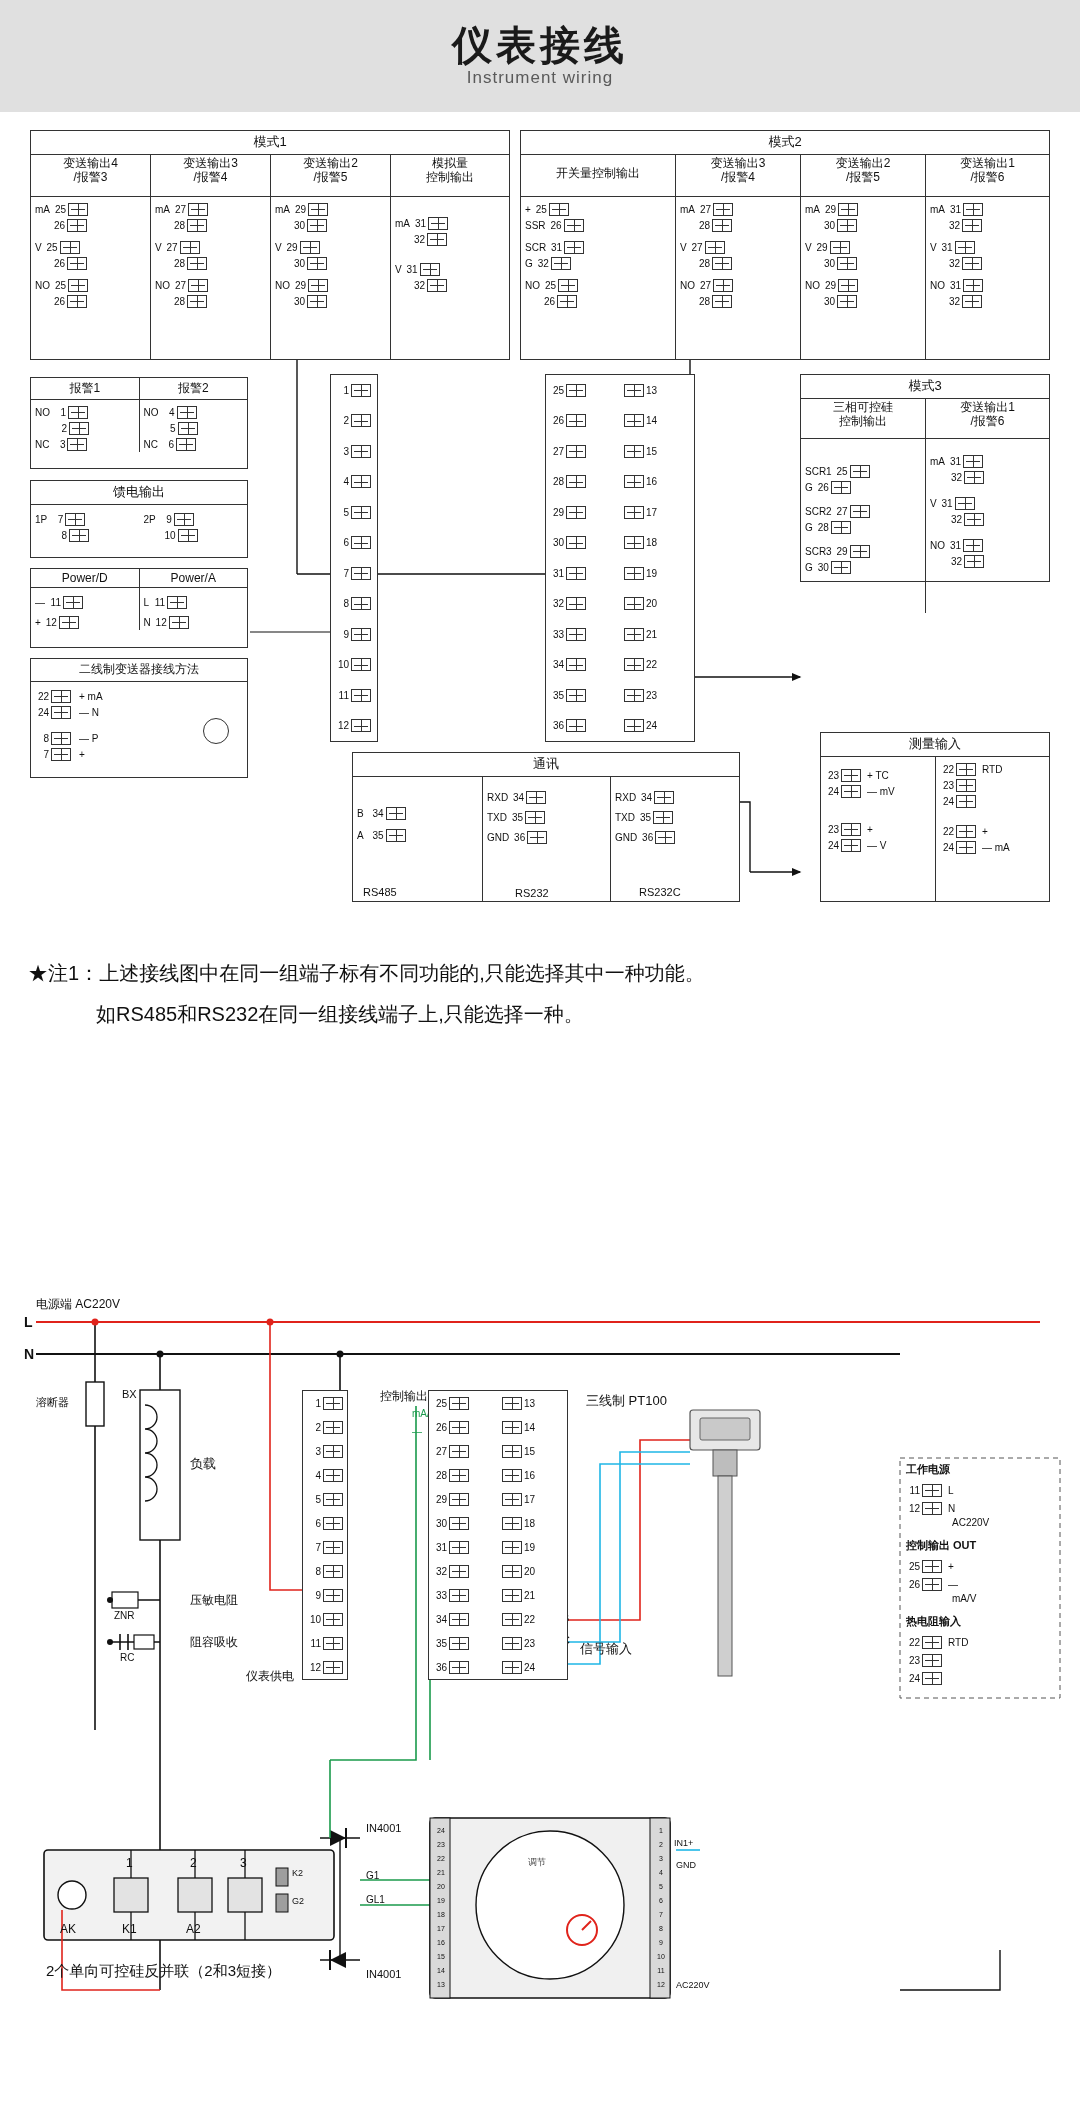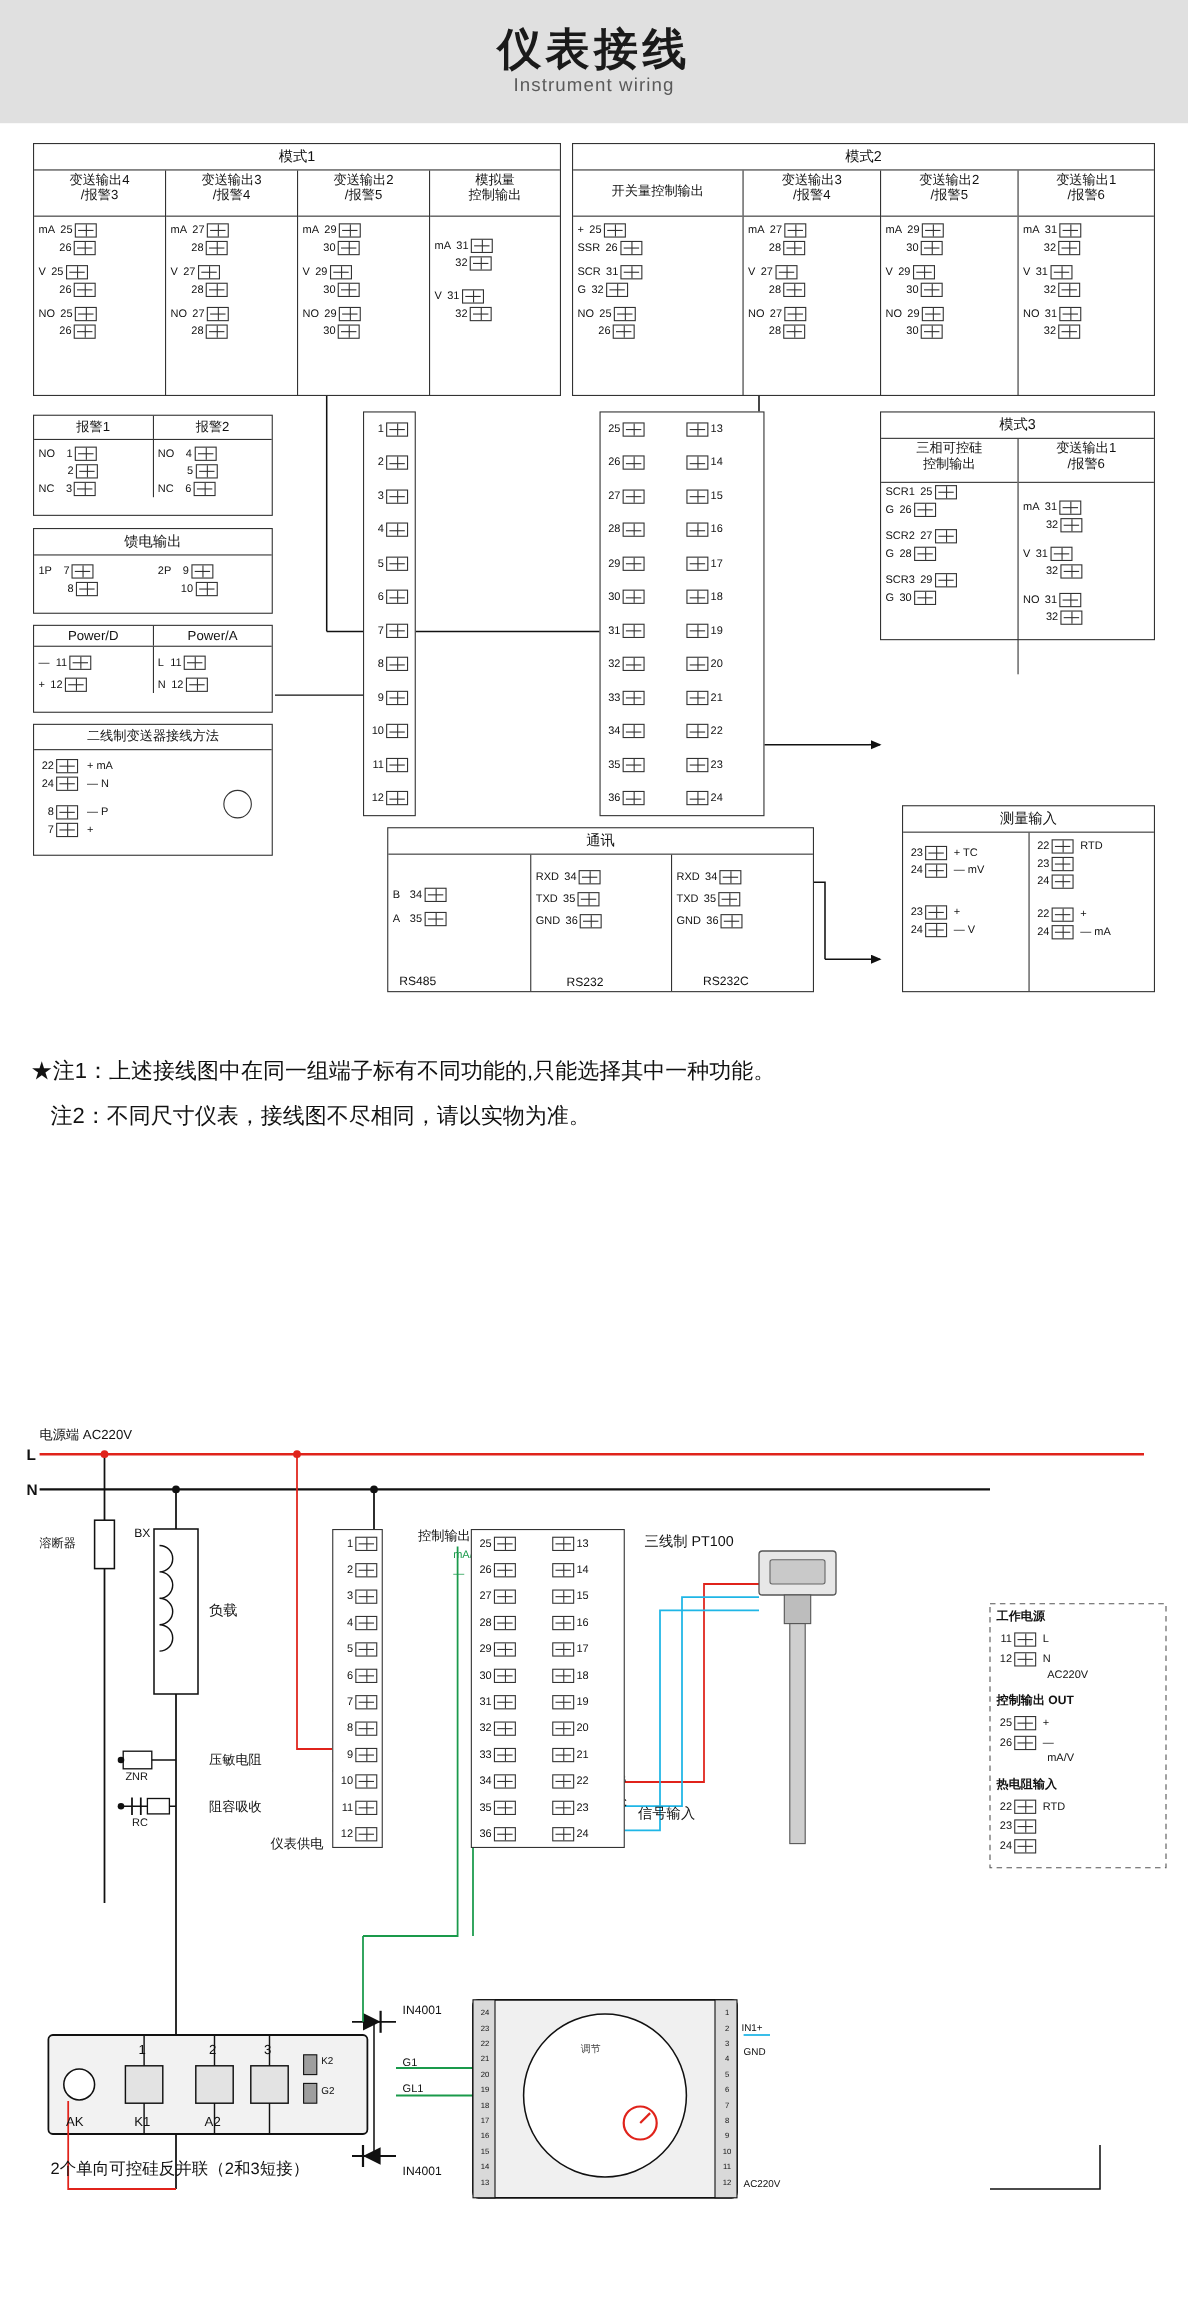--- a/index.html
+++ b/index.html
@@ -646,21 +646,21 @@
           </div>
       </div>
     </div>
   </div>
 
   <div class="box" style="left:800px; top:262px; width:250px; height:208px;">
     <div class="title-row">模式3</div>
     <div style="display:flex; height:214px;">
       <div class="col" style="width:125px;">
         <div class="sub-title" style="height:40px;">三相可控硅<br>控制输出</div>
-        <div class="rowline" style="margin-top:0;">
+        <div class="rowline" style="margin-top:24px;">
             <span class="lbl">SCR1</span>
             <span class="tnum">25</span>
             <span class="term"></span>
           </div>
         <div class="rowline">
             <span class="lbl">G</span>
             <span class="tnum">26</span>
             <span class="term"></span>
           </div>
         <div class="rowline" style="margin-top:8px;">
@@ -827,21 +827,21 @@
           </div>
       </div>
     </div>
   </div>
 </div>
 
 <div class="notes">
   <div class="note-line">
     <span>★注1：</span><span>上述接线图中在同一组端子标有不同功能的,只能选择其中一种功能。</span>
   </div>
-  <div class="note-line" style="margin-left:46px;">注2：不同尺寸仪表，接线图不尽相同，请以实物为准。</div>
+  <div class="note-line indent">如RS485和RS232在同一组接线端子上,只能选择一种。</div>
 </div>
 
 <div class="circuit">
   <svg width="1080" height="816">
 
     <path d="M36,32 L1040,32" stroke="#e0231b" stroke-width="2.2" fill="none"></path>
 
     <path d="M36,64 L900,64" stroke="#111" stroke-width="2" fill="none"></path>
 
     <path d="M95,32 L95,92" stroke="#111" stroke-width="1.6" fill="none"></path>

